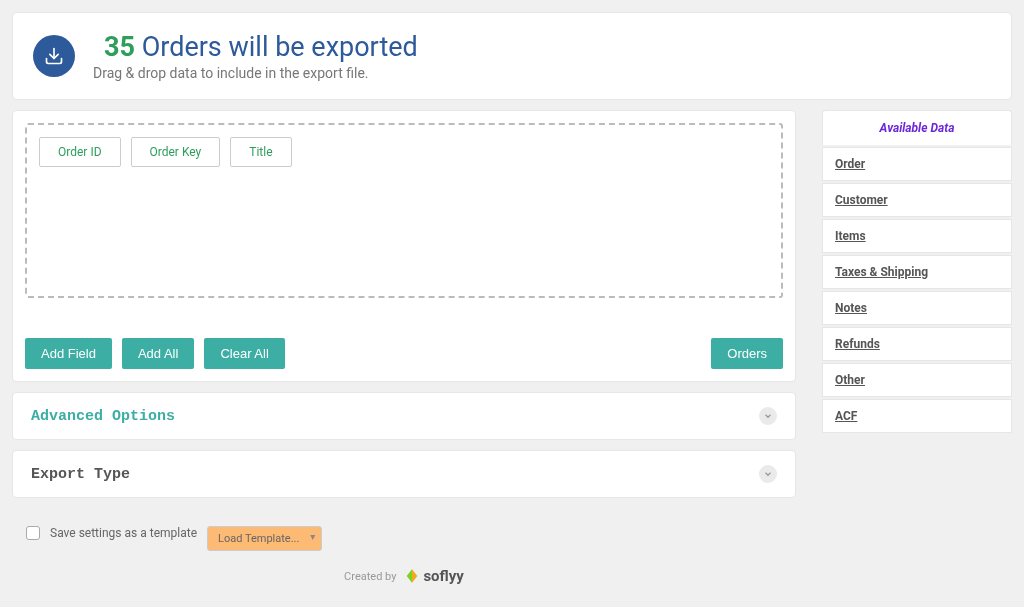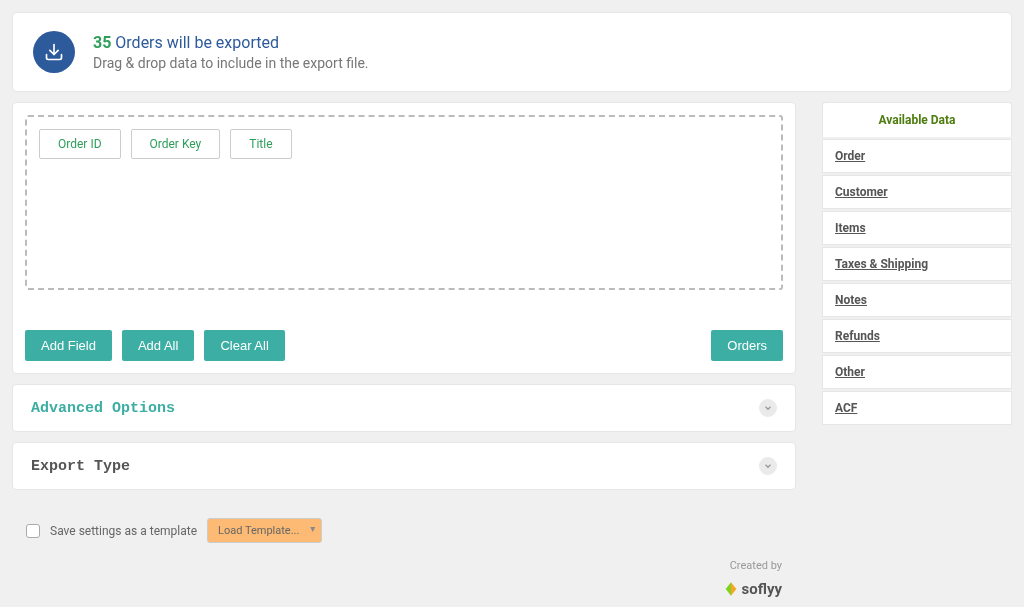--- a/index.html
+++ b/index.html
@@ -27,24 +27,25 @@
     align-items: center;
     gap: 18px;
   }
   .circle-icon {
     width: 42px; height: 42px;
     border-radius: 50%;
     background: #2d5a9a;
     display: flex; align-items: center; justify-content: center;
   }
   .h-title {
-    font-size: 16px;
+    font-size: 27px;
     font-weight: 400;
     color: #2d5a9a;
     line-height: 1.2;
+    margin-left: 11px;
   }
   .h-count { color: #2e9e5b; font-weight: 700; }
   .h-sub { color: #777; font-size: 14px; margin-top: 2px; }
   .columns {
     display: flex;
     gap: 26px;
     margin-top: 10px;
     flex: 1;
     min-height: 0;
   }
@@ -130,43 +131,44 @@
     display: flex;
     flex-direction: column;
   }
   .avail-header {
     background: #fff;
     border: 1px solid #e6e6e6;
     border-bottom: none;
     text-align: center;
     font-weight: 700;
     font-size: 12px;
-    color: #4d7c0f;
+    color: #6d28d9;
     padding: 10px 8px;
     border-radius: 4px 4px 0 0;
+    font-style: italic;
   }
   .avail-item {
     background: #fff;
     border: 1px solid #e6e6e6;
     padding: 9px 12px;
     font-weight: 700;
     font-size: 12px;
     color: #555;
     margin-top: 2px;
     cursor: pointer;
     text-decoration: underline;
   }
   .avail-item:first-of-type { margin-top: 8px; }
   .footer-area {
     margin-top: 10px;
     padding: 8px 14px 0 14px;
   }
   .save-row {
     display: flex;
-    align-items: center;
+    align-items: flex-start;
     gap: 10px;
     font-size: 12px;
     color: #666;
     margin-bottom: 16px;
   }
   .select-tmpl {
     background: #fdba74;
     border: 1px solid #ccc;
     border-radius: 3px;
     padding: 5px 22px 5px 10px;
@@ -230,24 +232,23 @@
     top: 50%;
     transform: translateY(-52%);
     color: #cdd6e8;
   }
   .credit {
     text-align: center;
     font-size: 11px;
     color: #999;
     margin-top: 14px;
     display: flex;
-    align-items: flex-end;
+    align-items: center;
     justify-content: center;
     gap: 8px;
-    flex-direction: column;
   }
   .logo {
     display: inline-flex;
     align-items: center;
     gap: 3px;
     color: #555;
     font-weight: 700;
     font-size: 15px;
   }
   input[type="checkbox"] {

